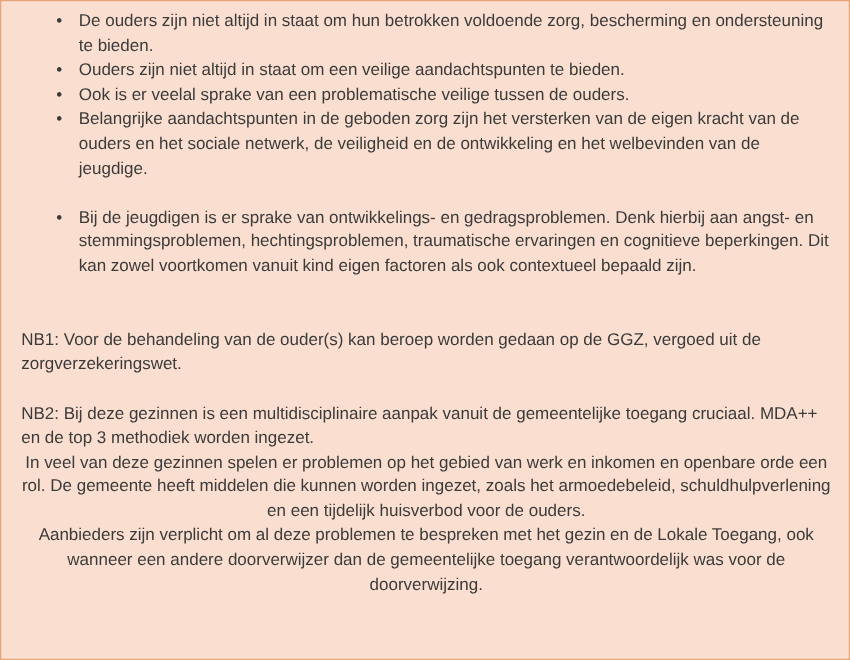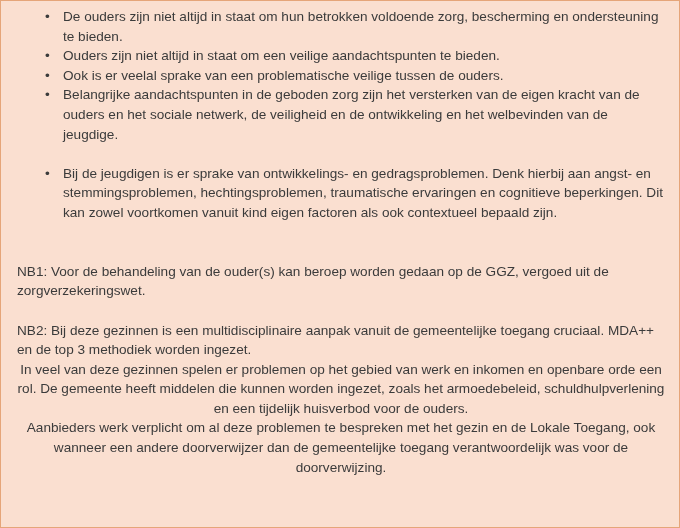--- a/index.html
+++ b/index.html
@@ -105,16 +105,16 @@
 
   <div class="spacer"></div>
 
   <p class="para">NB1: Voor de behandeling van de ouder(s) kan beroep worden gedaan op de GGZ, vergoed uit de zorgverzekeringswet.</p>
 
   <div class="spacer"></div>
 
   <div class="para-block">
     <p class="para">NB2: Bij deze gezinnen is een multidisciplinaire aanpak vanuit de gemeentelijke toegang cruciaal. MDA++ en de top 3 methodiek worden ingezet.</p>
     <p class="para">In veel van deze gezinnen spelen er problemen op het gebied van werk en inkomen en openbare orde een rol. De gemeente heeft middelen die kunnen worden ingezet, zoals het armoedebeleid, schuldhulpverlening en een tijdelijk huisverbod voor de ouders.</p>
-    <p class="para">Aanbieders werk verplicht om al deze problemen te bespreken met het gezin en de Lokale Toegang, ook wanneer een andere doorverwijzer dan de gemeentelijke toegang verantwoordelijk was voor de doorverwijzing.</p>
+    <p class="para">Aanbieders zijn verplicht om al deze problemen te bespreken met het gezin en de Lokale Toegang, ook wanneer een andere doorverwijzer dan de gemeentelijke toegang verantwoordelijk was voor de doorverwijzing.</p>
   </div>
 
 </div>
 
 </body></html>

